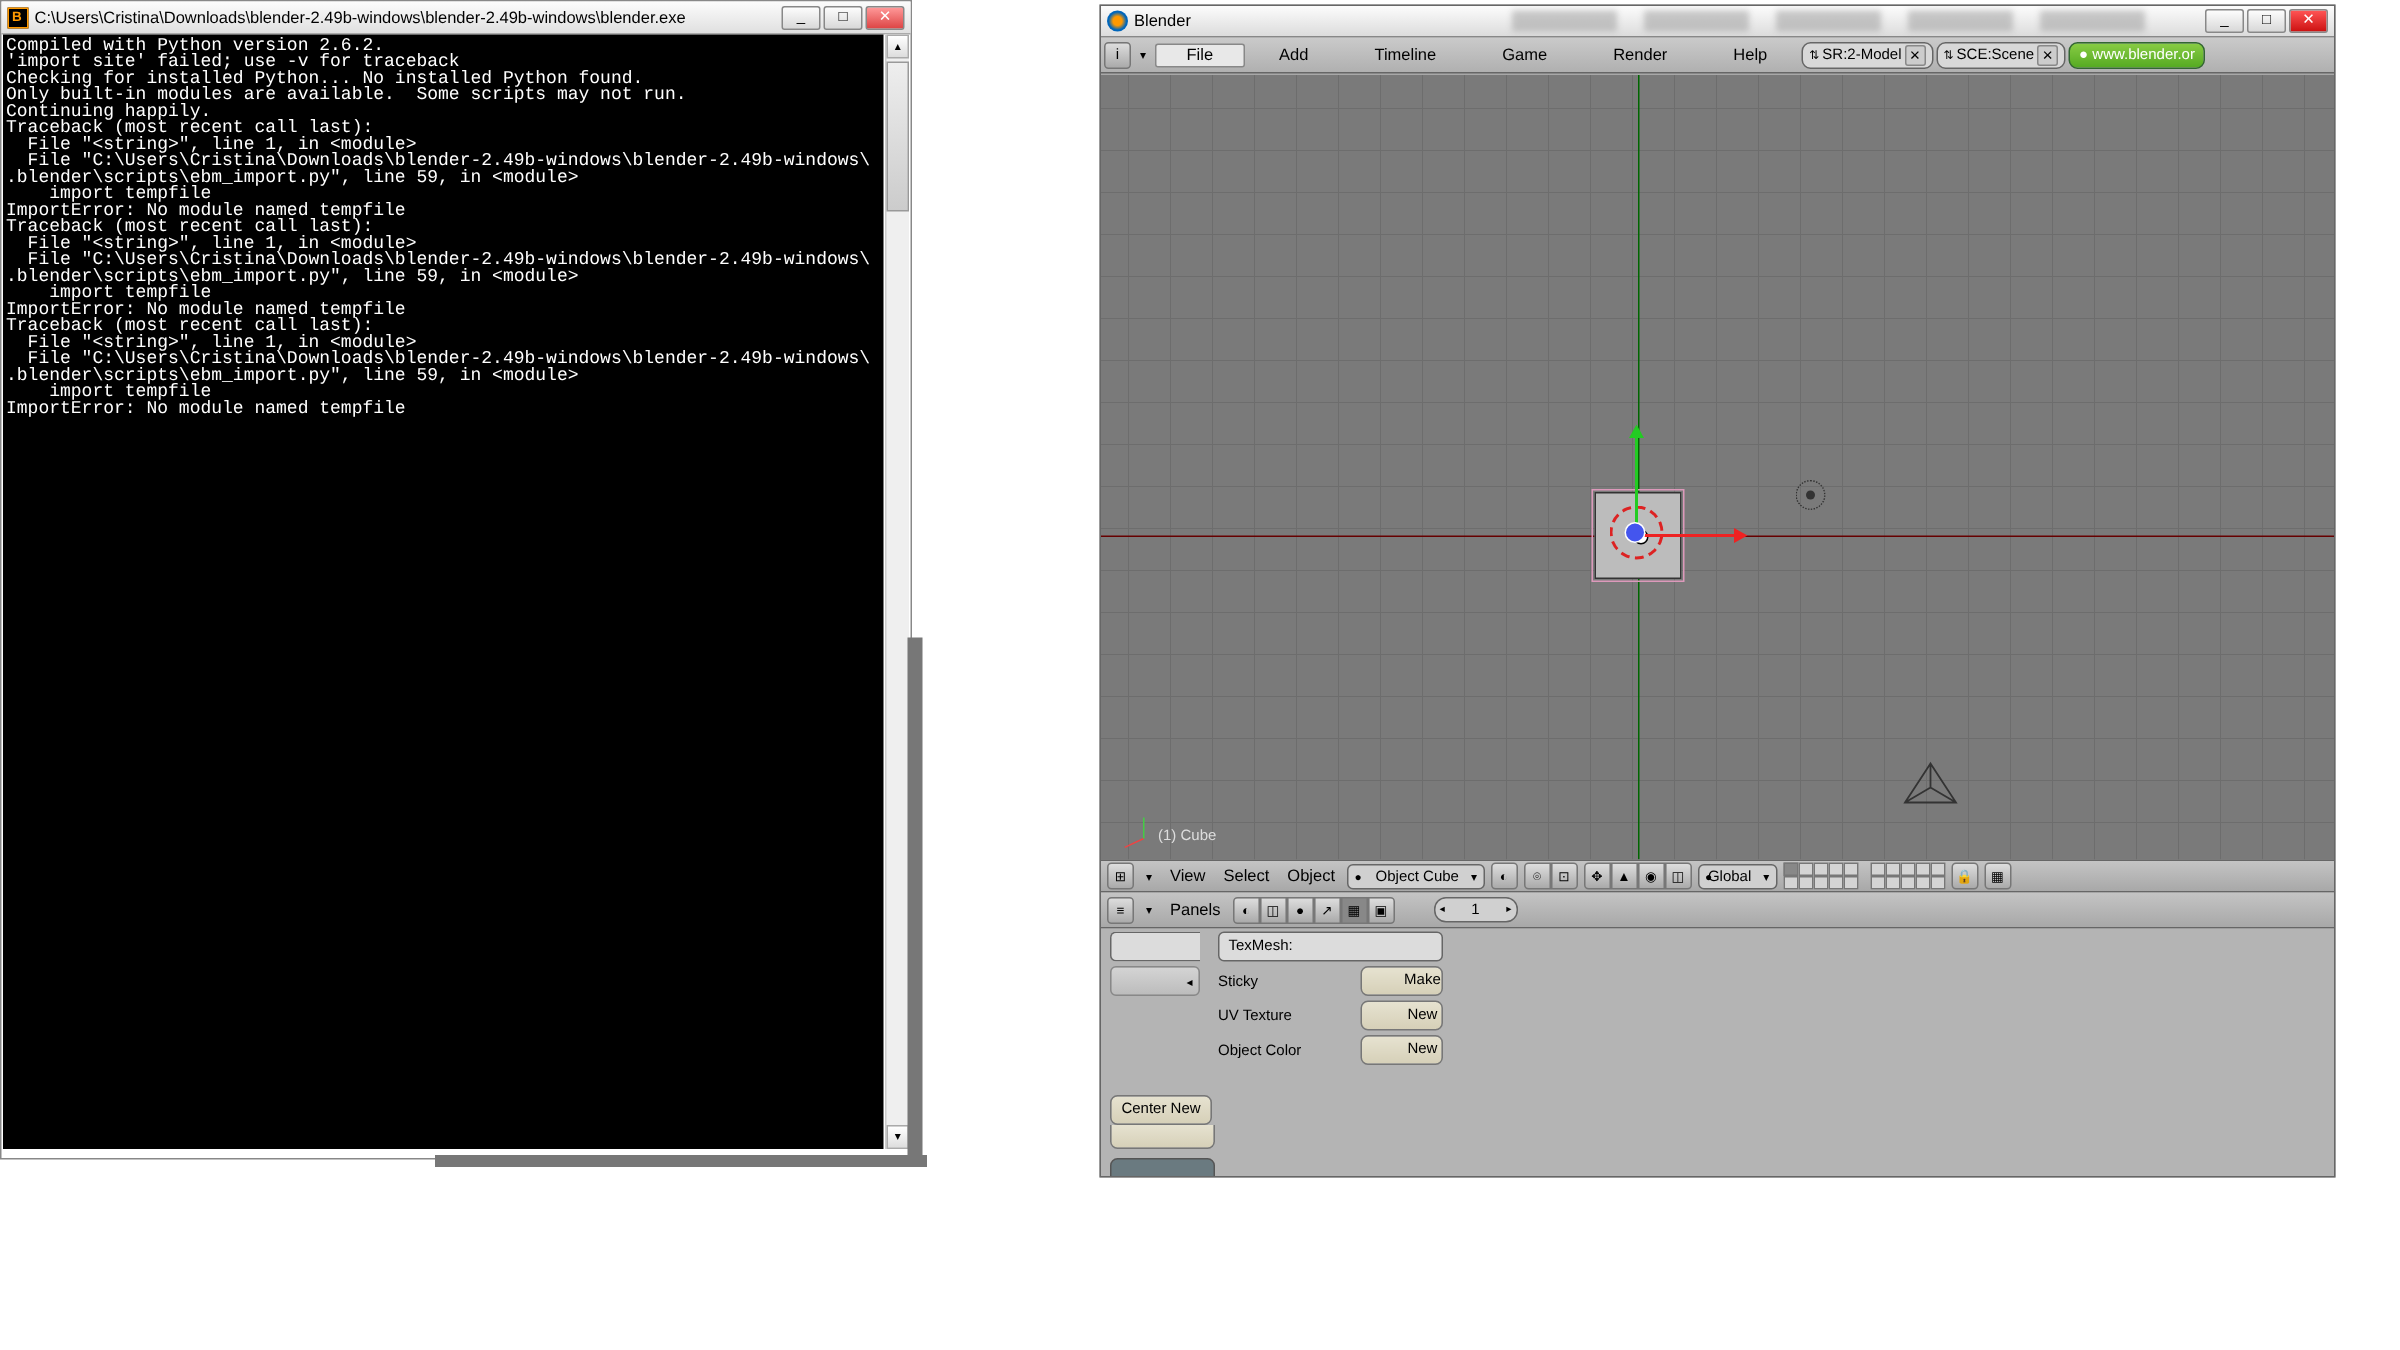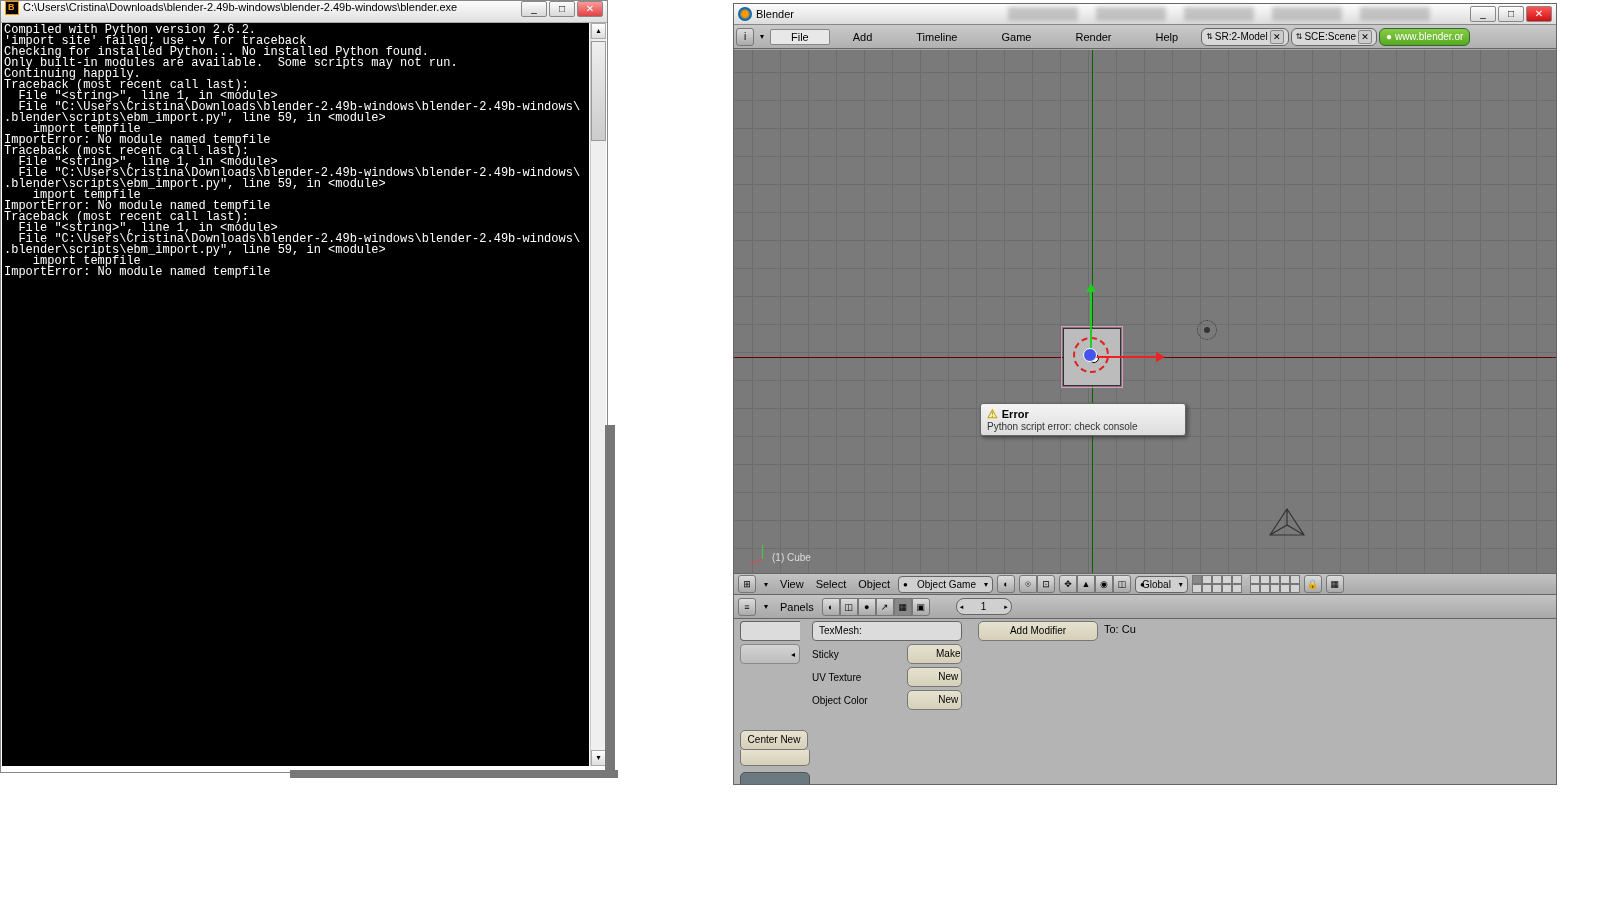--- a/index.html
+++ b/index.html
@@ -1,20 +1,20 @@
 <!DOCTYPE html>
 <html><head>
 <meta charset="utf-8">
 <style>
 * { margin:0; padding:0; box-sizing:border-box; font-family:Tahoma,sans-serif; }
 body { width:1600px; height:900px; background:#fff; position:relative; overflow:hidden; }
 
 
 .console-win { position:absolute; left:0; top:0; width:608px; height:773px; border:1px solid #888; background:#fff; }
-.console-title { height:22px; background:linear-gradient(#fcfcfc,#e0e0e0); display:flex; align-items:flex-start; padding:0 4px; border-bottom:1px solid #aaa; font-size:11px; }
+.console-title { height:22px; background:linear-gradient(#fcfcfc,#e0e0e0); display:flex; align-items:center; padding:0 4px; border-bottom:1px solid #aaa; font-size:11px; }
 .console-title .icon { width:14px; height:14px; margin-right:4px; background:#000; border:1px solid #f90; position:relative; }
 .console-title .icon::after { content:'B'; color:#f90; font-size:9px; font-weight:bold; position:absolute; left:2px; top:0; }
 .console-title .txt { flex:1; overflow:hidden; white-space:nowrap; font-size:11px; }
 .winbtns { display:flex; gap:2px; }
 .winbtn { width:26px; height:16px; background:linear-gradient(#fdfdfd,#d8d8d8); border:1px solid #888; border-radius:2px; font-size:10px; text-align:center; line-height:13px; cursor:default; }
 .winbtn.close { background:linear-gradient(#f99,#d44); color:#fff; }
 .console-body { position:absolute; top:22px; bottom:6px; left:1px; right:18px; background:#000; color:#fff; font-family:'Courier New',monospace; font-size:12px; line-height:11px; padding:2px; white-space:pre; overflow:hidden; }
 .console-scroll { position:absolute; right:1px; top:22px; bottom:6px; width:16px; background:#efefef; border-left:1px solid #ccc; }
 .console-scroll .up,.console-scroll .dn { height:16px; background:linear-gradient(#fff,#ddd); border:1px solid #aaa; text-align:center; font-size:8px; line-height:14px; }
 .console-scroll .dn { position:absolute; bottom:0; width:100%; }
@@ -217,33 +217,29 @@
     <div class="camera">
       <svg viewBox="0 0 42 38">
           <path d="M4 30 L21 4 L38 30 Z M4 30 L21 20 L38 30 M21 4 L21 20"></path>
         </svg>
     </div>
     <div class="mini-axis">
       <div class="ax x"></div>
         <div class="ax y"></div>
     </div>
     <div class="obj-label">(1) Cube</div>
-    <div class="error-tip">
-      <div class="t">Error</div>
-      <div class="m">Python script error: check console</div>
-    </div>
   </div>
 
   <div class="view-hdr">
     <div class="vh-ico">⊞</div>
     <div class="hdr-arrow">▾</div>
     <div class="vh-txt">View</div>
     <div class="vh-txt">Select</div>
     <div class="vh-txt">Object</div>
-    <div class="vh-dd">Object Game</div>
+    <div class="vh-dd">Object Cube</div>
     <div class="vh-ico">◐</div>
     <div class="vh-grp">
       <div class="vh-ico">⌾</div>
       <div class="vh-ico">⊡</div>
     </div>
     <div class="vh-grp">
       <div class="vh-ico">✥</div>
       <div class="vh-ico">▲</div>
       <div class="vh-ico">◉</div>
       <div class="vh-ico">◫</div>
@@ -311,18 +307,14 @@
       </div>
       <div class="prow">
         <div class="plabel">UV Texture</div>
         <div class="pbtn pbtn-sm">New</div>
       </div>
       <div class="prow">
         <div class="plabel">Object Color</div>
         <div class="pbtn pbtn-sm">New</div>
       </div>
     </div>
-    <div class="panel-col pc4">
-      <div class="pbtn pbtn-md">Add Modifier</div>
-      <div class="to-label">To: Cu</div>
-    </div>
   </div>
 </div>
 
 </body></html>

